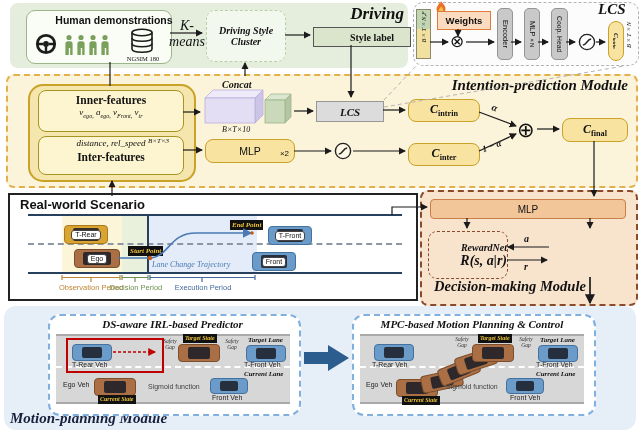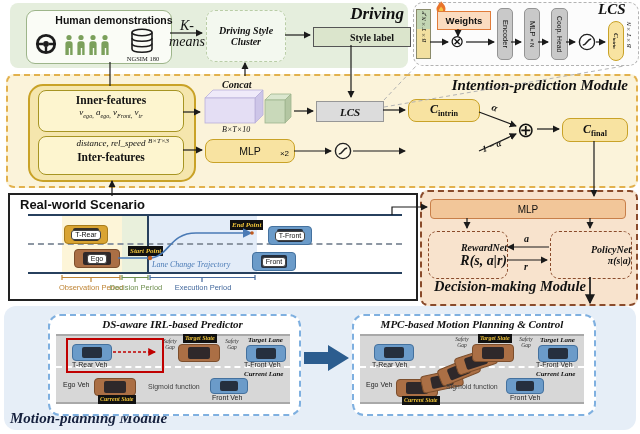--- a/index.html
+++ b/index.html
@@ -204,20 +204,23 @@
   <span class="abs" style="left:334px;top:142px;">
     <svg width="18" height="18" viewBox="0 0 18 18">
         <circle cx="9" cy="9" r="7.6" fill="#fdf8e6" stroke="#222" stroke-width="1.4"></circle>
         <path d="M4.8 12 C9 12 9 6 13.2 6" fill="none" stroke="#222" stroke-width="1.4"></path>
       </svg>
   </span>
 
   <div class="abs ybox" style="left:408px;top:99px;width:70px;height:21px;">
     <span class="serifT" style="font-size:12px;"><span>C</span><sub style="font-style:normal;font-weight:bold;">intrin</sub></span>
   </div>
+  <div class="abs ybox" style="left:408px;top:143px;width:70px;height:21px;">
+    <span class="serifT" style="font-size:12px;"><span>C</span><sub style="font-style:normal;font-weight:bold;">inter</sub></span>
+  </div>
 
   <span class="abs serifT" style="left:492px;top:102px;font-size:10px;transform:rotate(20deg);">α</span>
   <span class="abs serifT" style="left:482px;top:141px;font-size:9px;transform:rotate(-20deg);white-space:nowrap;">1 − α</span>
 
   <span class="abs" style="left:517px;top:118.5px;font-size:21px;line-height:21px;">⊕</span>
 
   <div class="abs ybox" style="left:562px;top:118px;width:64px;height:22px;">
     <span class="serifT" style="font-size:12px;"><span>C</span><sub style="font-style:normal;font-weight:bold;">final</sub></span>
   </div>
 
@@ -254,24 +257,20 @@
   <div class="abs periodLbl" style="left:136px;top:283px;color:#6f8f4f;">Decision Period</div>
   <div class="abs periodLbl" style="left:203px;top:283px;color:#44699d;">Execution Period</div>
 
   <div class="abs decision-module" style="left:420px;top:190px;width:214px;height:112px;"></div>
   <div class="abs mlp-wide" style="left:430px;top:199px;width:194px;height:18px;">
     <span style="font-size:10px;">MLP</span>
   </div>
   <div class="abs net-box" style="left:428px;top:231px;width:78px;height:46px;">
     <span class="serifT" style="font-size:10px;">RewardNet</span>
     <span class="serifT" style="font-size:14px;">R(s, a|r)</span>
-  </div>
-  <div class="abs net-box" style="left:550px;top:231px;width:80px;height:46px;">
-    <span class="serifT" style="font-size:10px;">PolicyNet</span>
-    <span class="serifT" style="font-size:10px;">π(s|a)</span>
   </div>
   <span class="abs serifT" style="left:524px;top:233px;font-size:10px;">a</span>
   <span class="abs serifT" style="left:524px;top:261px;font-size:10px;">r</span>
   <div class="abs serifT" style="left:434px;top:278px;font-size:14.5px;white-space:nowrap;">Decision-making Module</div>
 
   <div class="abs motion-panel" style="left:4px;top:306px;width:632px;height:124px;"></div>
   <div class="abs serifT" style="left:10px;top:410px;font-size:15px;color:#16213e;white-space:nowrap;">Motion-planning Module</div>
 
   <div class="abs sub-panel" style="left:48px;top:314px;width:249px;height:98px;"></div>
   <div class="abs serifT" style="left:48px;top:318px;width:249px;text-align:center;font-size:11px;">DS-aware IRL-based Predictor</div>

